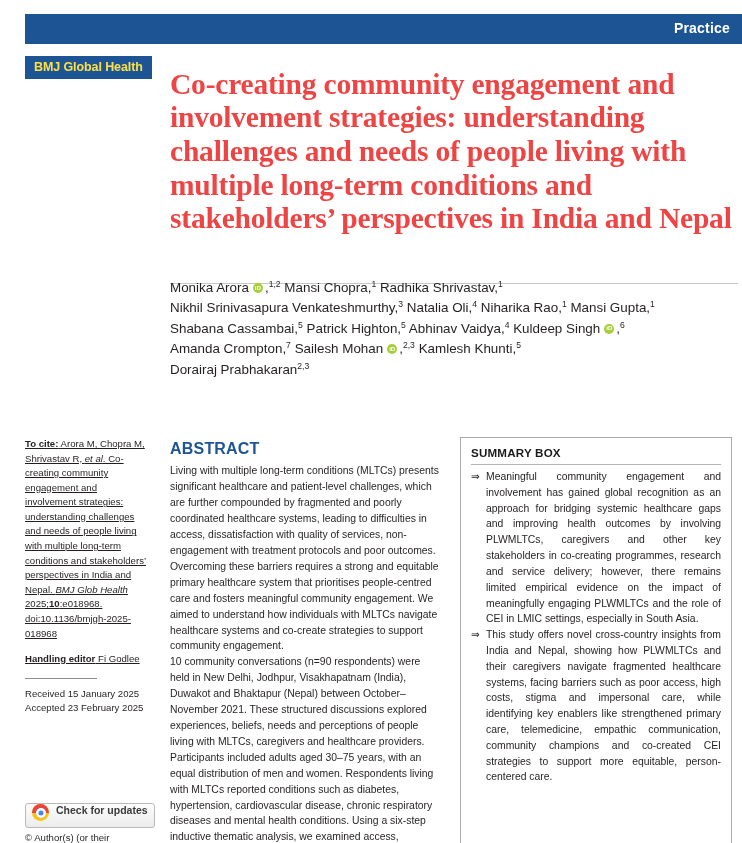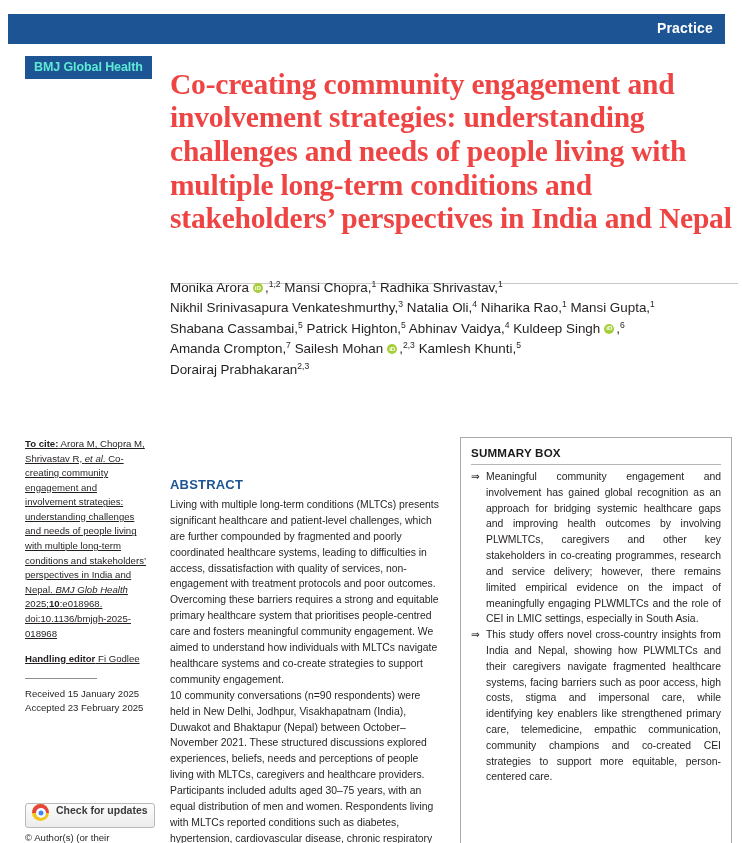--- a/index.html
+++ b/index.html
@@ -12,21 +12,21 @@
     height: 843px;
     overflow: hidden;
     font-family: "Liberation Sans", sans-serif;
     color: #231f20;
     position: relative;
   }
 
   
   .banner {
     position: absolute;
-    left: 8px;
+    left: 25px;
     top: 14px;
     width: 717px;
     height: 30px;
     background: #1d5494;
   }
   .banner-label {
     position: absolute;
     right: 12px;
     top: 6px;
     color: #ffffff;
@@ -34,21 +34,21 @@
     font-weight: bold;
     letter-spacing: 0.2px;
   }
 
   
   .journal-badge {
     position: absolute;
     left: 25px;
     top: 56px;
     background: #1d5494;
-    color: #5eead4;
+    color: #fde047;
     font-size: 12.5px;
     font-weight: bold;
     padding: 4px 9px 5px 9px;
     letter-spacing: -0.1px;
     white-space: nowrap;
   }
 
   
   .title {
     position: absolute;
@@ -188,25 +188,24 @@
     position: absolute;
     left: 170px;
     top: 437px;
     width: 272px;
     font-size: 10.4px;
     line-height: 1.53;
     color: #231f20;
   }
   .abstract-head {
     color: #1d5494;
-    font-size: 13px;
+    font-size: 16px;
     font-weight: bold;
     letter-spacing: 0.2px;
     margin-bottom: 2px;
-    margin-top: 38px;
   }
   .abstract p { margin: 0; }
 
   
   .summary-box {
     position: absolute;
     left: 460px;
     top: 437px;
     width: 272px;
     height: 410px;

